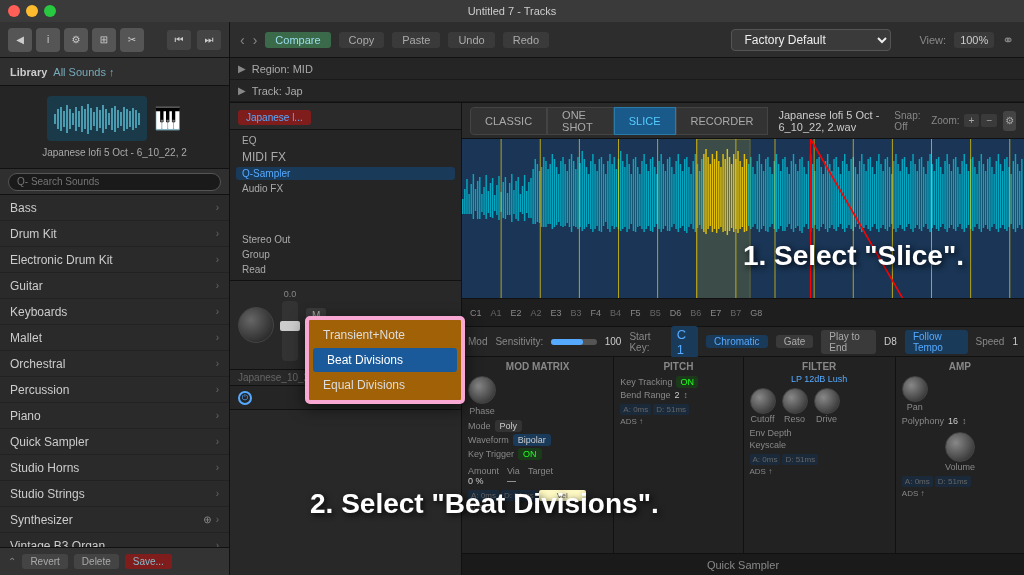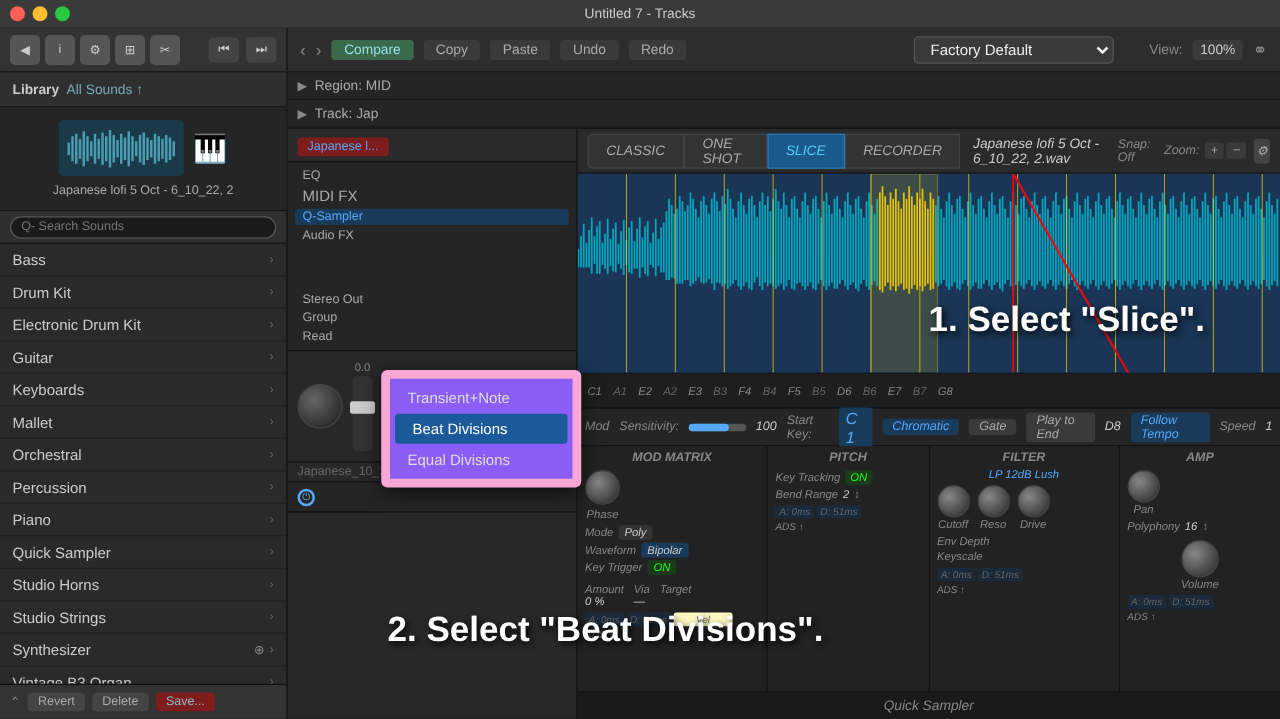--- a/index.html
+++ b/index.html
@@ -128,22 +128,22 @@
     .chromatic-btn { font-size: 10px; color: #5af; background: #1a3a5a; padding: 1px 8px; border-radius: 3px; cursor: pointer; }
     .gate-btn { font-size: 10px; color: #aaa; background: #3a3a3a; padding: 1px 8px; border-radius: 3px; cursor: pointer; }
     .play-to-end-btn { font-size: 10px; color: #aaa; background: #3a3a3a; padding: 1px 8px; border-radius: 3px; cursor: pointer; }
     .note-d8 { font-size: 10px; color: #ccc; }
     .follow-tempo-btn { font-size: 10px; color: #5af; background: #1a3a5a; padding: 1px 8px; border-radius: 3px; cursor: pointer; }
     .speed-label { font-size: 10px; color: #888; }
     .speed-value { font-size: 10px; color: #ccc; }
 
     
     .dropdown-menu {
-      position: absolute; left: 305px; top: 296px; background: #8b5cf6;
-      border: 7px solid #f9a8d4; border-radius: 5px; z-index: 200; min-width: 160px;
+      position: absolute; left: 305px; top: 316px; background: #a16207;
+      border: 4px solid #f9a8d4; border-radius: 5px; z-index: 200; min-width: 160px;
       box-shadow: 0 4px 16px rgba(0,0,0,0.6); padding: 3px 0;
     }
     .dropdown-item {
       height: 24px; display: flex; align-items: center; padding: 0 14px;
       font-size: 12px; color: #ddd; cursor: pointer;
     }
     .dropdown-item.highlighted { background: #1a5a9a; color: #fff; border-radius: 3px; margin: 1px 4px; }
 
     
     .instruction-1 {
@@ -385,21 +385,21 @@
           </div>
         </div>
 
         <div style="padding:2px 8px;font-size:10px;color:#666;border-bottom:1px solid #111;">Japanese_10_22</div>
 
         <div style="height:24px;background:#252525;border-bottom:1px solid #111;display:flex;align-items:center;padding:0 8px;gap:6px;">
           <div style="width:14px;height:14px;border-radius:50%;border:2px solid #5af;display:flex;align-items:center;justify-content:center;font-size:8px;color:#5af;cursor:pointer;">⏻</div>
         </div>
       </div>
 
-      <div style="flex:1;display:flex;flex-direction:column;overflow:hidden;font-style:italic;">
+      <div style="flex:1;display:flex;flex-direction:column;overflow:hidden;">
 
         <div class="sampler-tabs">
           <div class="tab-btn">CLASSIC</div>
           <div class="tab-btn">ONE SHOT</div>
           <div class="tab-btn active">SLICE</div>
           <div class="tab-btn">RECORDER</div>
           <span class="filename-label">Japanese lofi 5 Oct - 6_10_22, 2.wav</span>
           <span class="snap-label">Snap: Off</span>
           <span class="zoom-label">Zoom:</span>
           <div style="display:flex;gap:2px;margin-left:4px;">

